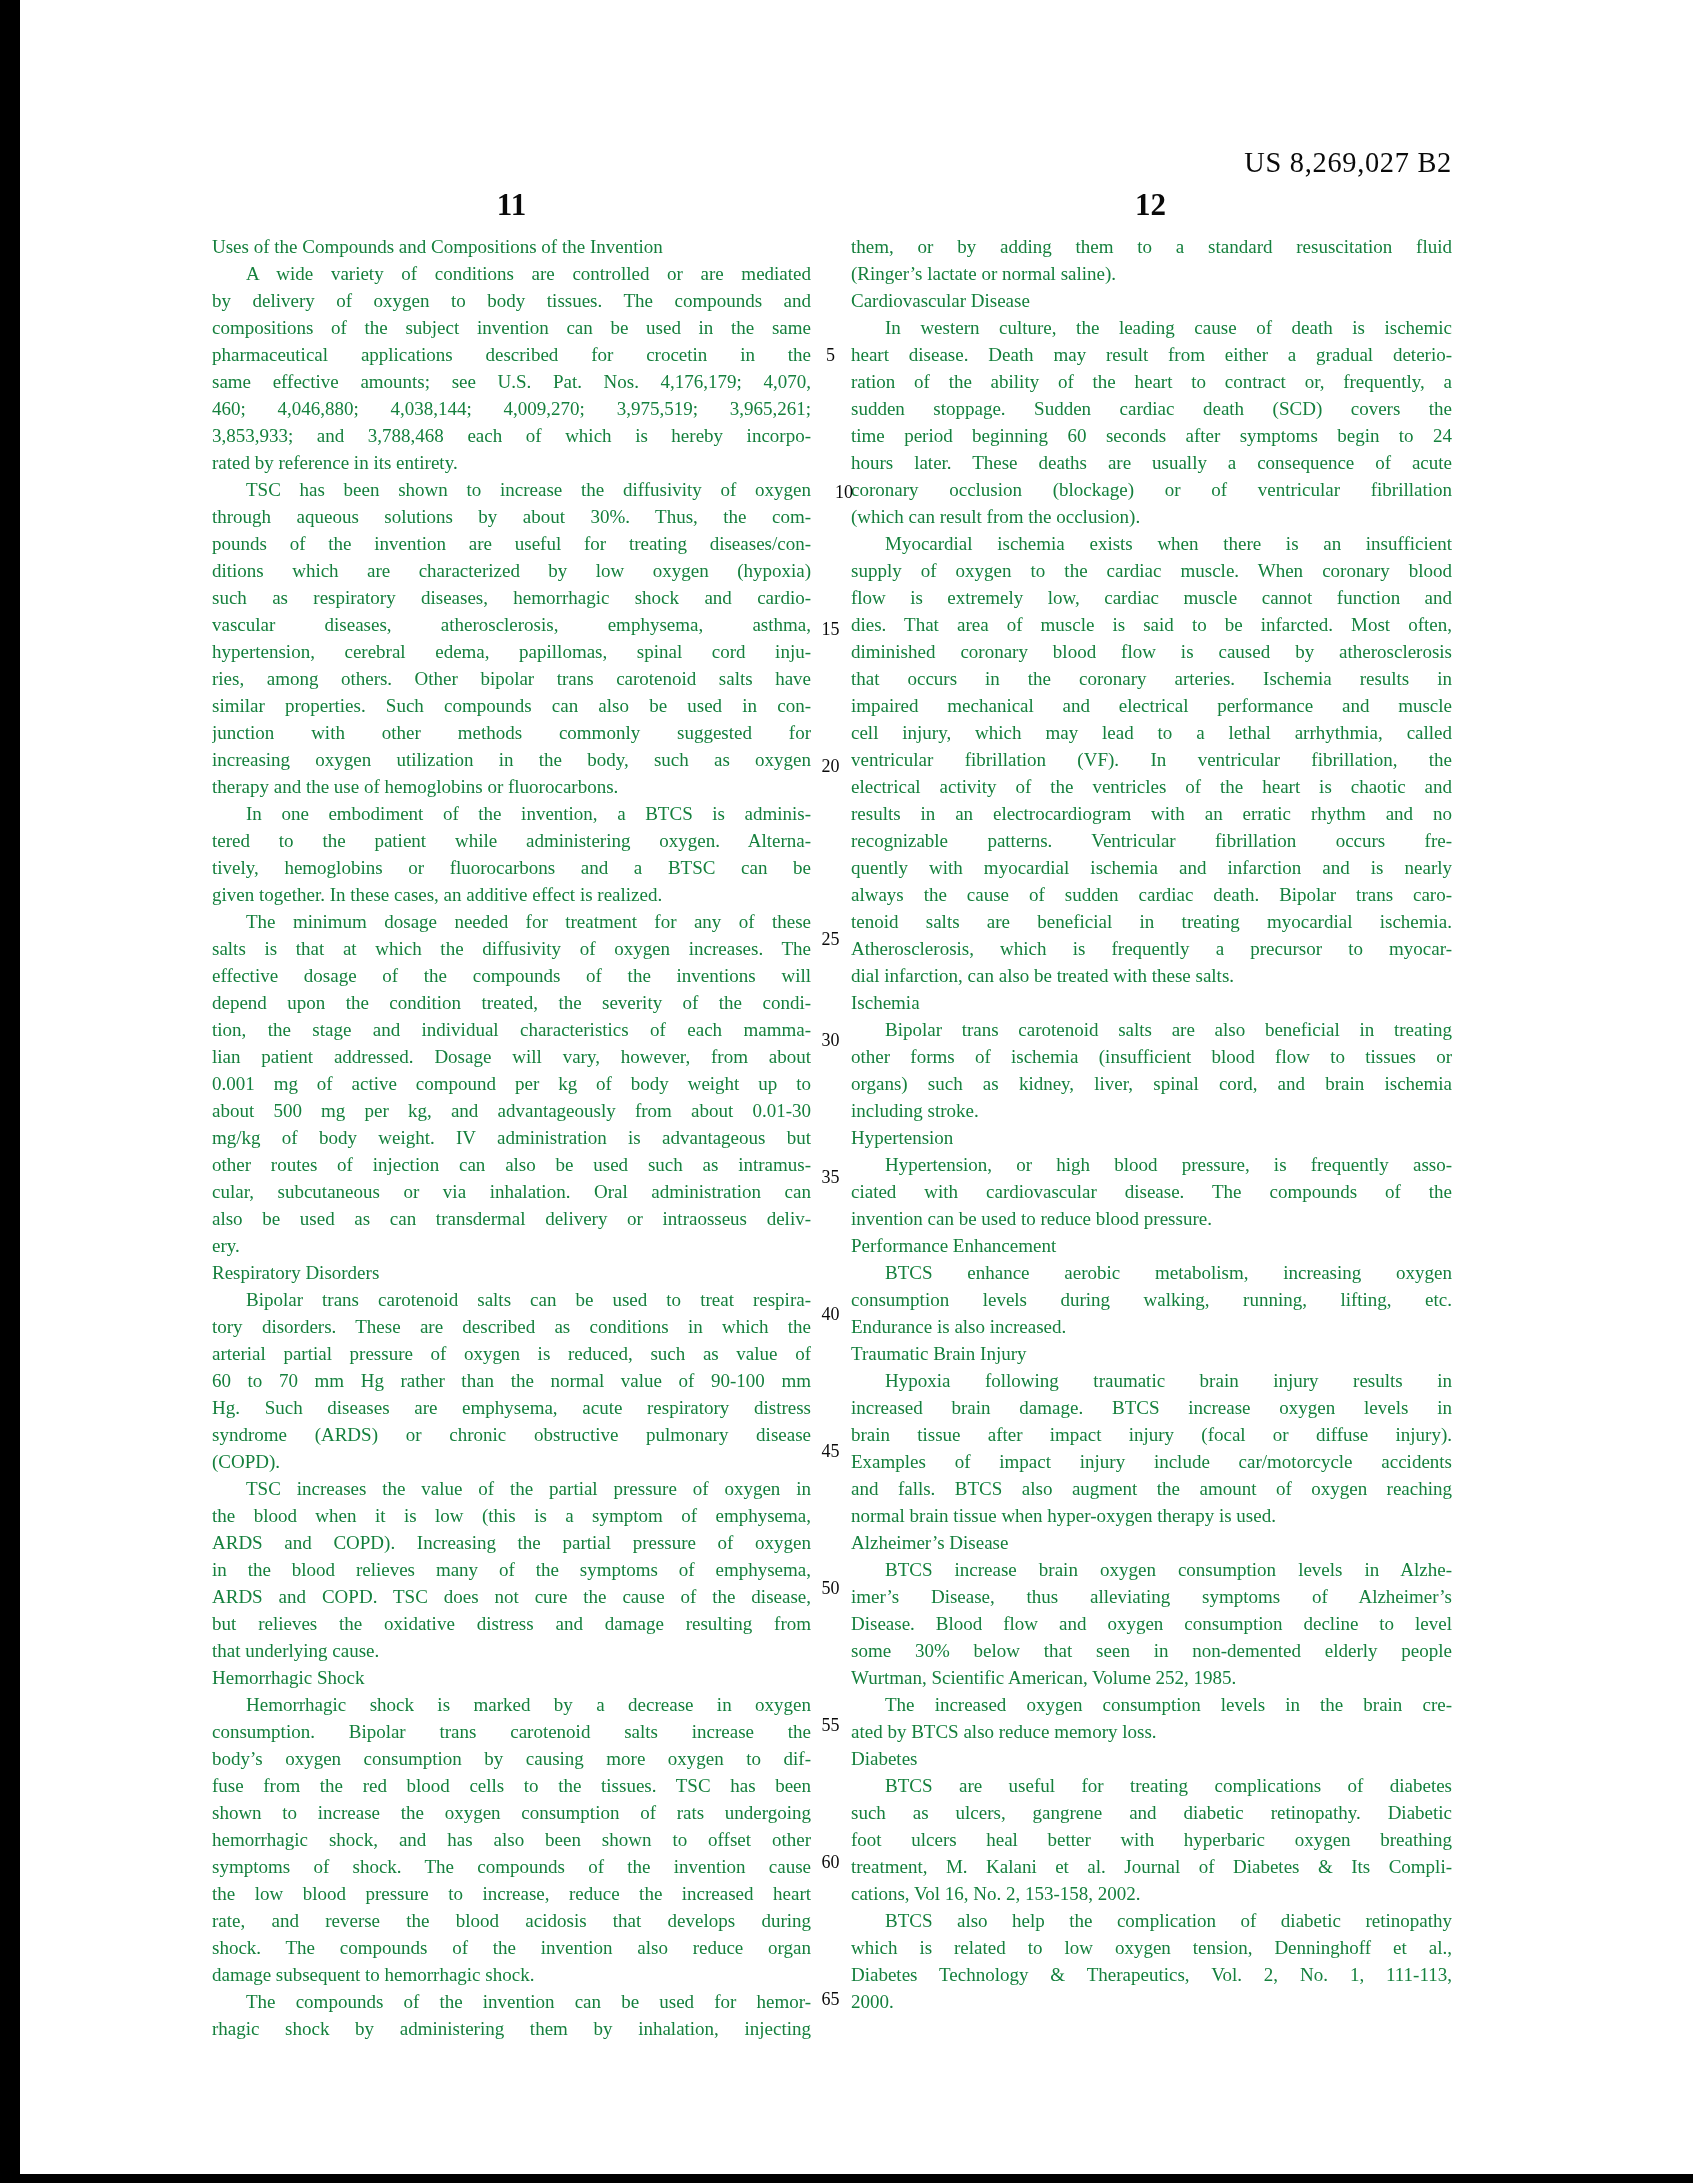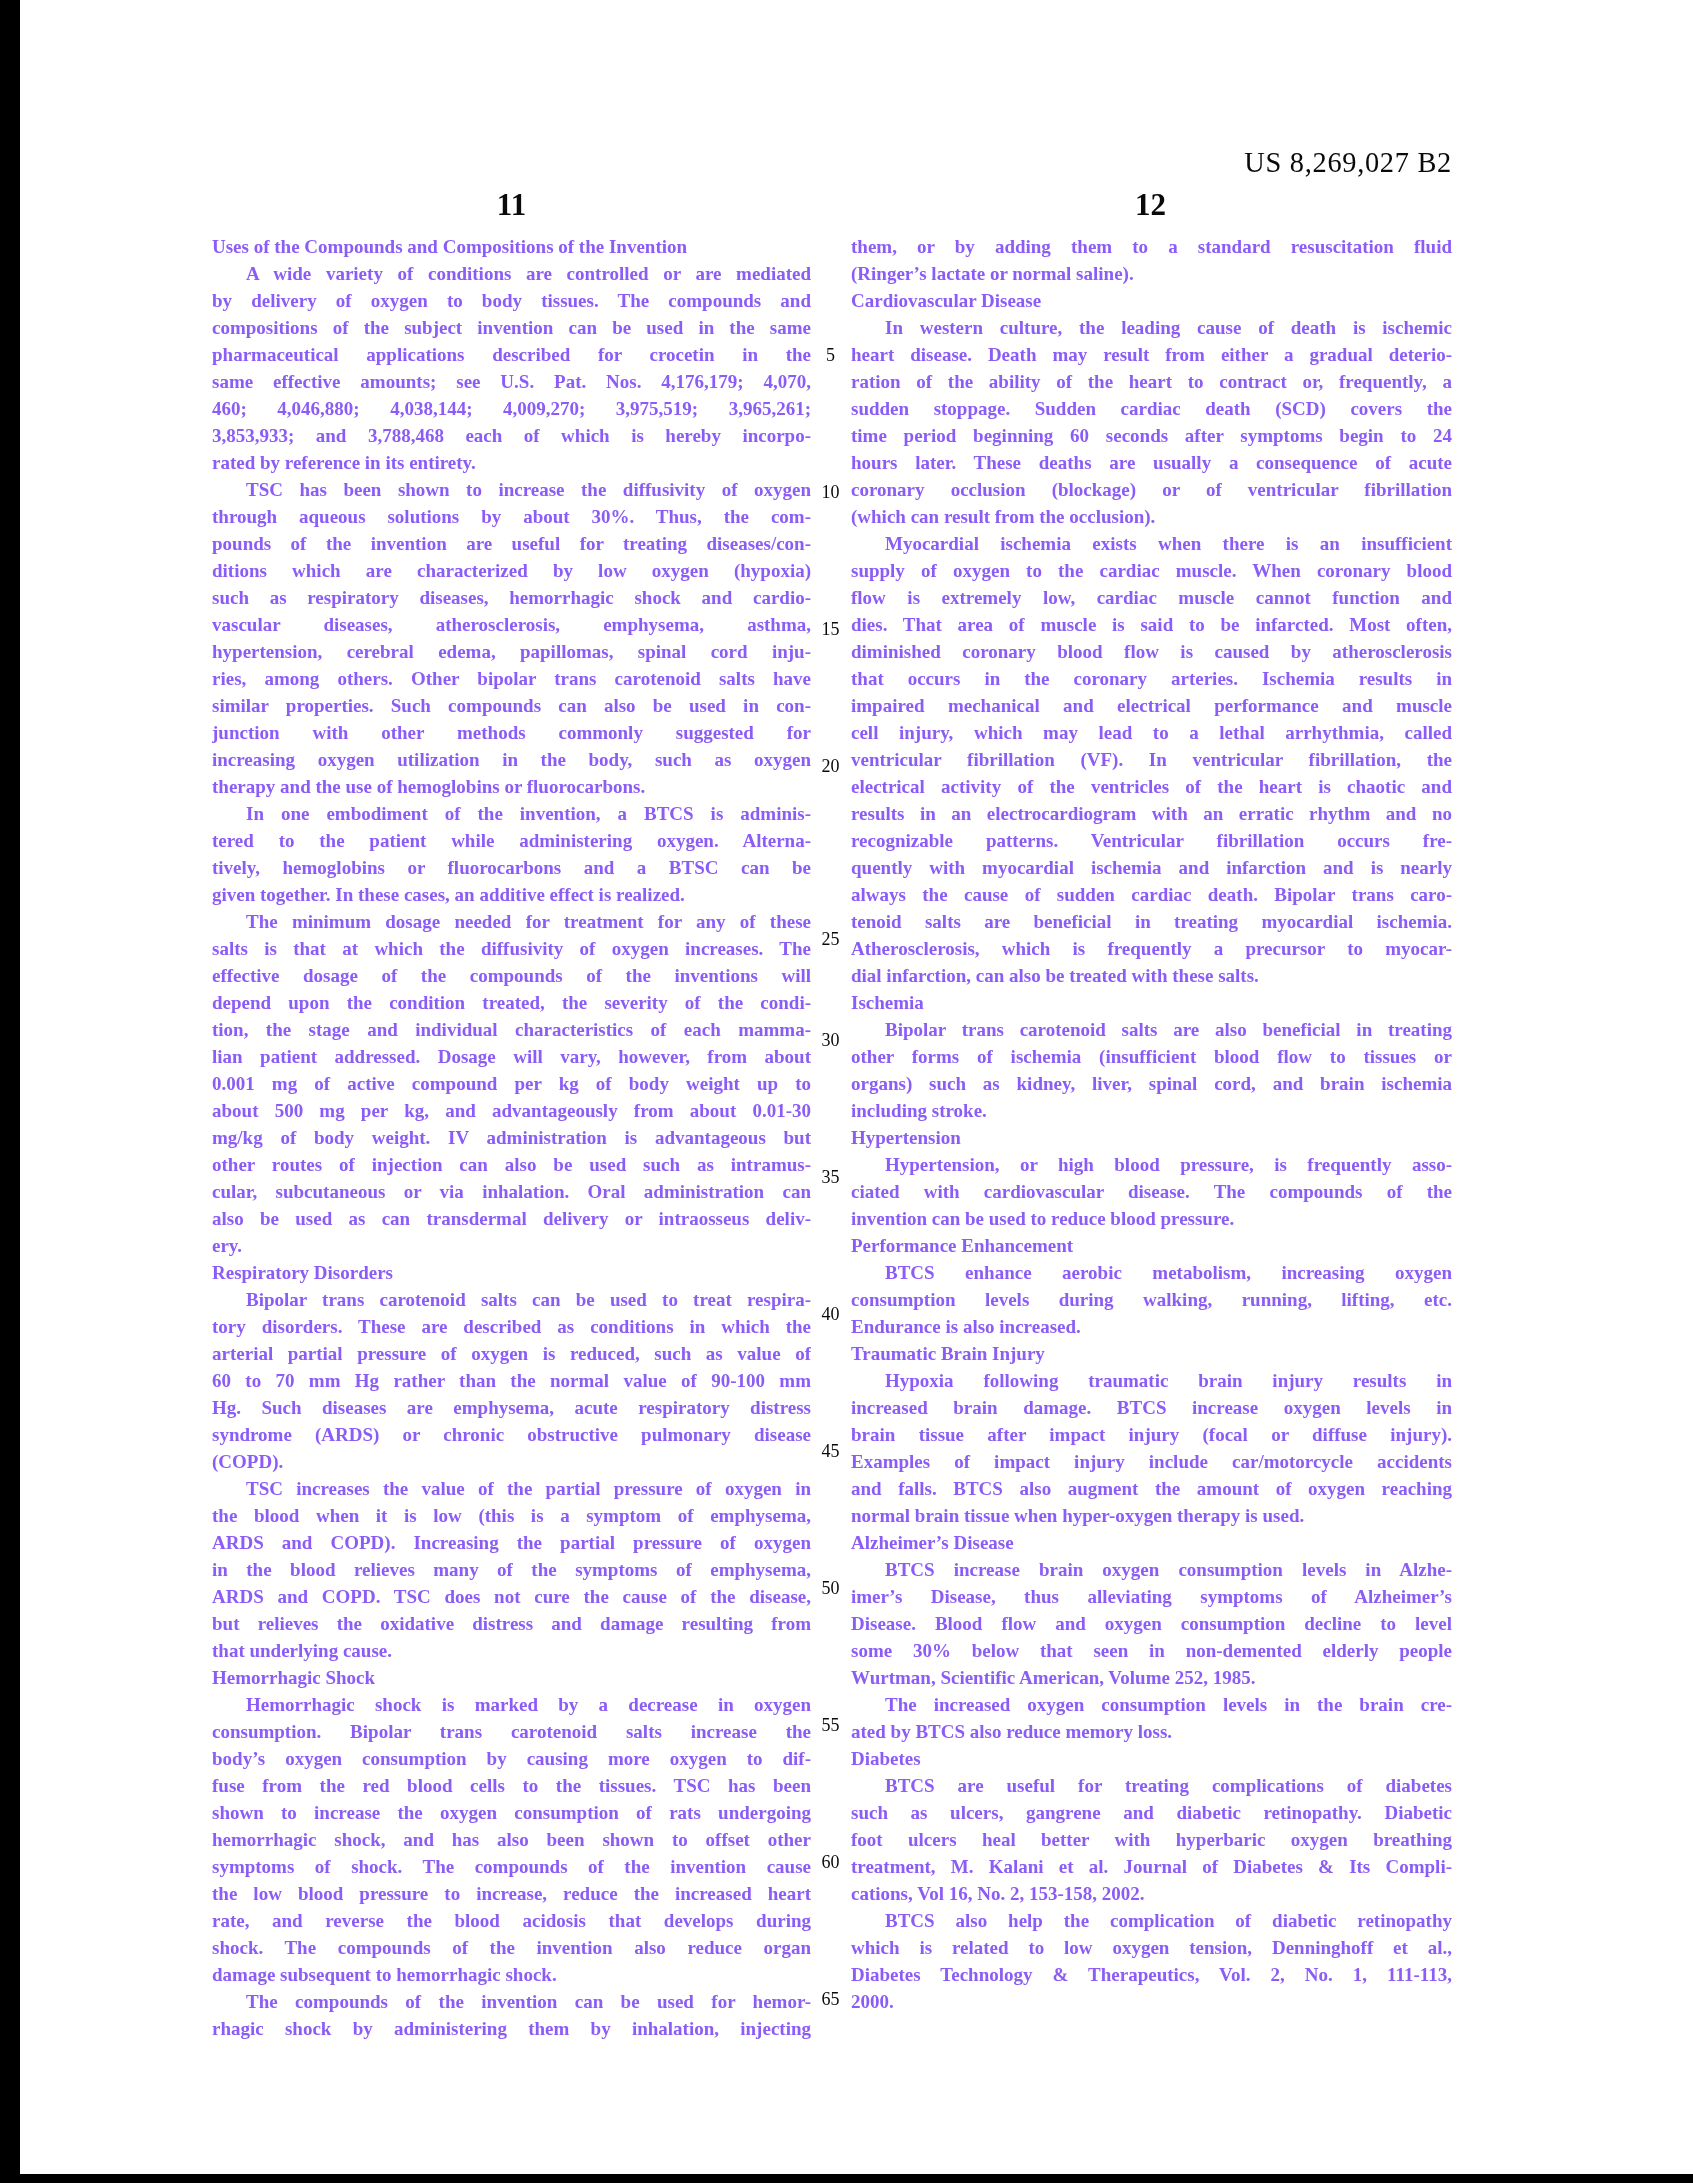--- a/index.html
+++ b/index.html
@@ -47,22 +47,21 @@
     text-align: center;
     font-size: 31px;
     font-weight: 700;
   }
   .col-number.left  { left: 212px;  }
   .col-number.right { left: 851px; }
   .column {
     position: absolute;
     top: 233px;
     font-size: 19px;
-    color: #8b5cf6;
-    font-weight: bold;
+    color: #15803d;
   }
   .column.left  { left: 212px;  width: 599px; }
   .column.right { left: 851px; width: 601px; }
   .line {
     height: 27px;
     line-height: 27px;
     overflow: hidden;
     white-space: normal;
     text-align: justify;
     text-align-last: justify;
@@ -230,21 +229,21 @@
       <div class="line p">treatment, M. Kalani et al. Journal of Diabetes &amp; Its Compli-</div>
       <div class="line pl">cations, Vol 16, No. 2, 153-158, 2002.</div>
       <div class="line pi">BTCS also help the complication of diabetic retinopathy</div>
       <div class="line p">which is related to low oxygen tension, Denninghoff et al.,</div>
       <div class="line p">Diabetes Technology &amp; Therapeutics, Vol. 2, No. 1, 111-113,</div>
       <div class="line pl">2000.</div>
     </div>
 
   <div id="gutter">
       <div class="gutter-num" style="top: 342px;">5</div>
-      <div class="gutter-num" style="top: 479px;">10</div>
+      <div class="gutter-num" style="top: 479px; text-align: right;">10</div>
       <div class="gutter-num" style="top: 616px;">15</div>
       <div class="gutter-num" style="top: 753px;">20</div>
       <div class="gutter-num" style="top: 926px;">25</div>
       <div class="gutter-num" style="top: 1027px;">30</div>
       <div class="gutter-num" style="top: 1164px;">35</div>
       <div class="gutter-num" style="top: 1301px;">40</div>
       <div class="gutter-num" style="top: 1438px;">45</div>
       <div class="gutter-num" style="top: 1575px;">50</div>
       <div class="gutter-num" style="top: 1712px;">55</div>
       <div class="gutter-num" style="top: 1849px;">60</div>

